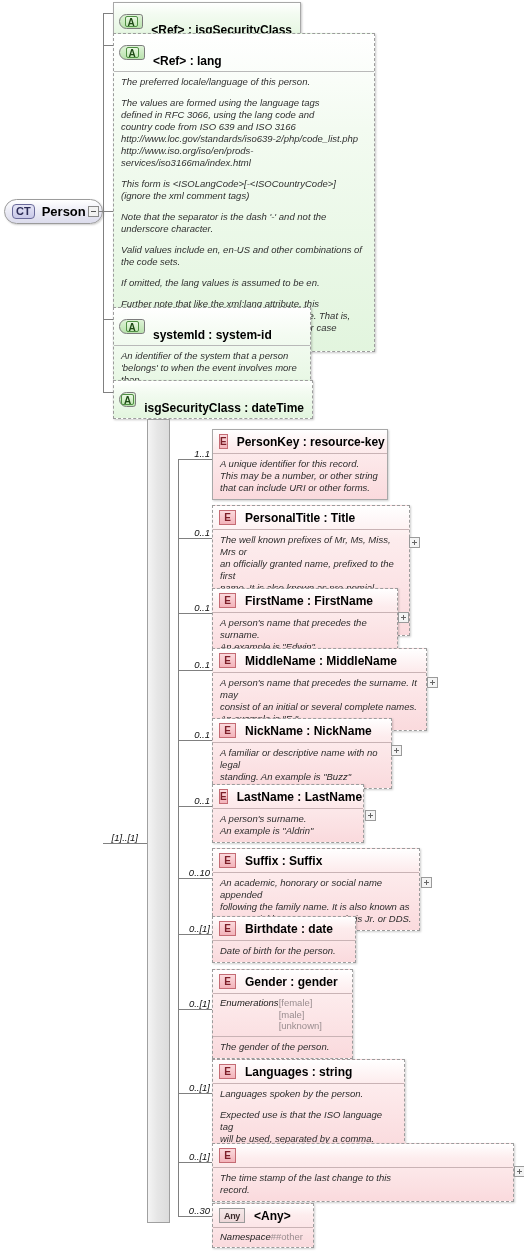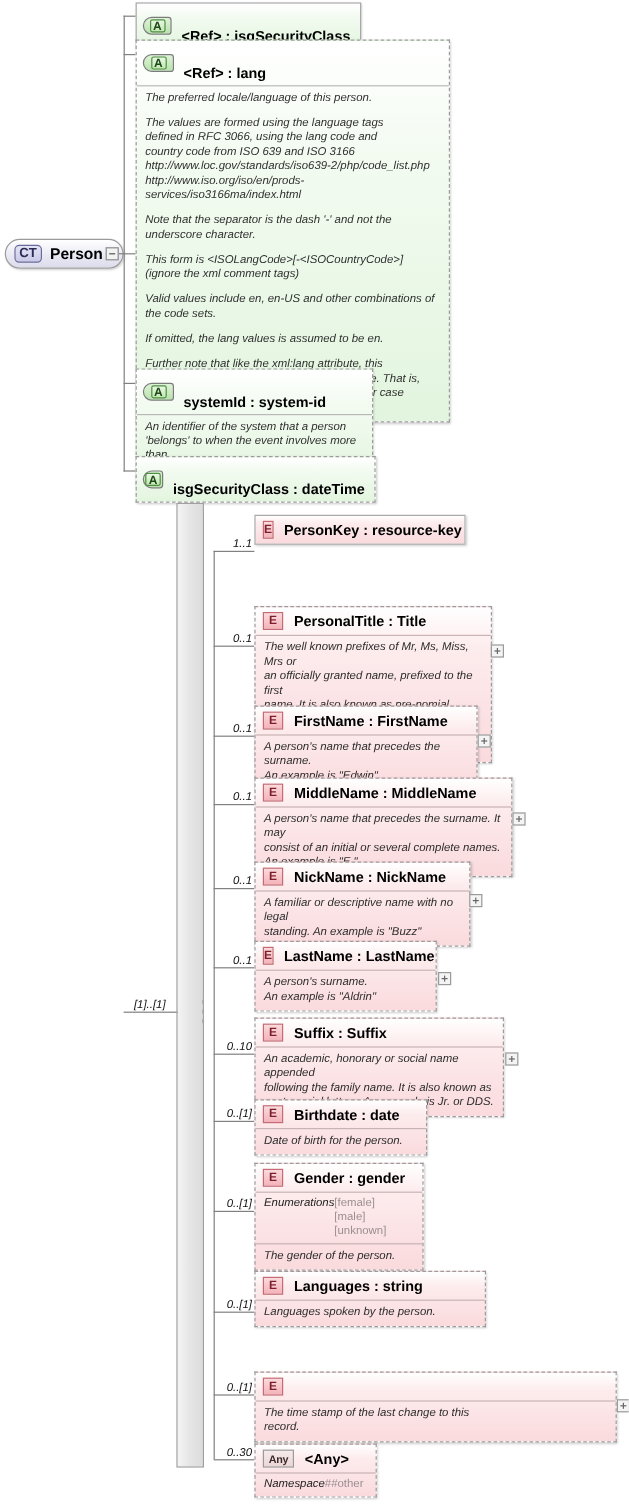--- a/index.html
+++ b/index.html
@@ -205,22 +205,22 @@
   <div class="attr-box dashed" style="left:113px; top:33px; width:262px;">
     <div class="attr-head">
       <span class="pill">
           <span>A</span>
         </span>
       <span class="attr-title">&lt;Ref&gt;      : lang</span>
     </div>
     <div class="attr-doc">
       <p>The preferred locale/language of this person.</p>
       <p>The values are formed using the language tags<br>defined in RFC 3066, using the lang code and<br>country code from ISO 639 and ISO 3166<br>http://www.loc.gov/standards/iso639-2/php/code_list.php<br>http://www.iso.org/iso/en/prods-services/iso3166ma/index.html</p>
+      <p>This form is  &lt;ISOLangCode&gt;[-&lt;ISOCountryCode&gt;]<br>(ignore the xml comment tags)</p>
       <p>Note that the separator is the dash '-' and not the<br>underscore character.</p>
-      <p>This form is  &lt;ISOLangCode&gt;[-&lt;ISOCountryCode&gt;]<br>(ignore the xml comment tags)</p>
       <p>Valid values include en, en-US and other combinations of<br>the code sets.</p>
       <p>If omitted, the lang values is assumed to be en.</p>
       <p>Further note that like the xml:lang attribute, this<br>element should be treated as case-insensitive. That is,<br>the values en-us, en-US, En-us and any other case<br>combination should be treated as identical.</p>
     </div>
   </div>
 
   <div class="attr-box dashed" style="left:113px; top:307px; width:198px;">
     <div class="attr-head">
       <span class="pill">
           <span>A</span>
@@ -260,20 +260,23 @@
 
   <div class="vline" style="left:178px; top:459px; height:757px;"></div>
 
   <div class="hline" style="left:178px; top:459px; width:34px;"></div>
   <div class="card-left" style="left:176px; top:448px; width:34px;">1..1</div>
   <div class="el-box solid" style="left:212px; top:429px; width:176px;">
     <div class="el-head">
       <span class="ebadge">E</span>
       <span class="el-title">PersonKey : resource-key</span>
     </div>
+    <div class="el-doc">
+      <p>A unique identifier for this record.<br>This may be a number, or other string<br>that can include URI or other forms.</p>
+    </div>
   </div>
 
   <div class="hline" style="left:178px; top:538px; width:34px;"></div>
   <div class="card-left" style="left:176px; top:527px; width:34px;">0..1</div>
   <div class="el-box dashed" style="left:212px; top:505px; width:198px;">
     <div class="el-head">
       <span class="ebadge">E</span>
       <span class="el-title">PersonalTitle : Title</span>
     </div>
     <div class="el-doc">
@@ -381,20 +384,21 @@
 
   <div class="hline" style="left:178px; top:1093px; width:34px;"></div>
   <div class="card-left" style="left:174px; top:1082px; width:36px;">0..[1]</div>
   <div class="el-box dashed" style="left:212px; top:1059px; width:193px;">
     <div class="el-head">
       <span class="ebadge">E</span>
       <span class="el-title">Languages : string</span>
     </div>
     <div class="el-doc">
       <p>Languages spoken by the person.</p>
+      <p>Expected use is that the ISO language tag<br>will be used, separated by a comma.</p>
     </div>
   </div>
 
   <div class="hline" style="left:178px; top:1162px; width:34px;"></div>
   <div class="card-left" style="left:174px; top:1151px; width:36px;">0..[1]</div>
   <div class="el-box dashed" style="left:212px; top:1143px; width:302px;">
     <div class="el-head">
       <span class="ebadge">E</span>
     </div>
     <div class="el-doc">

